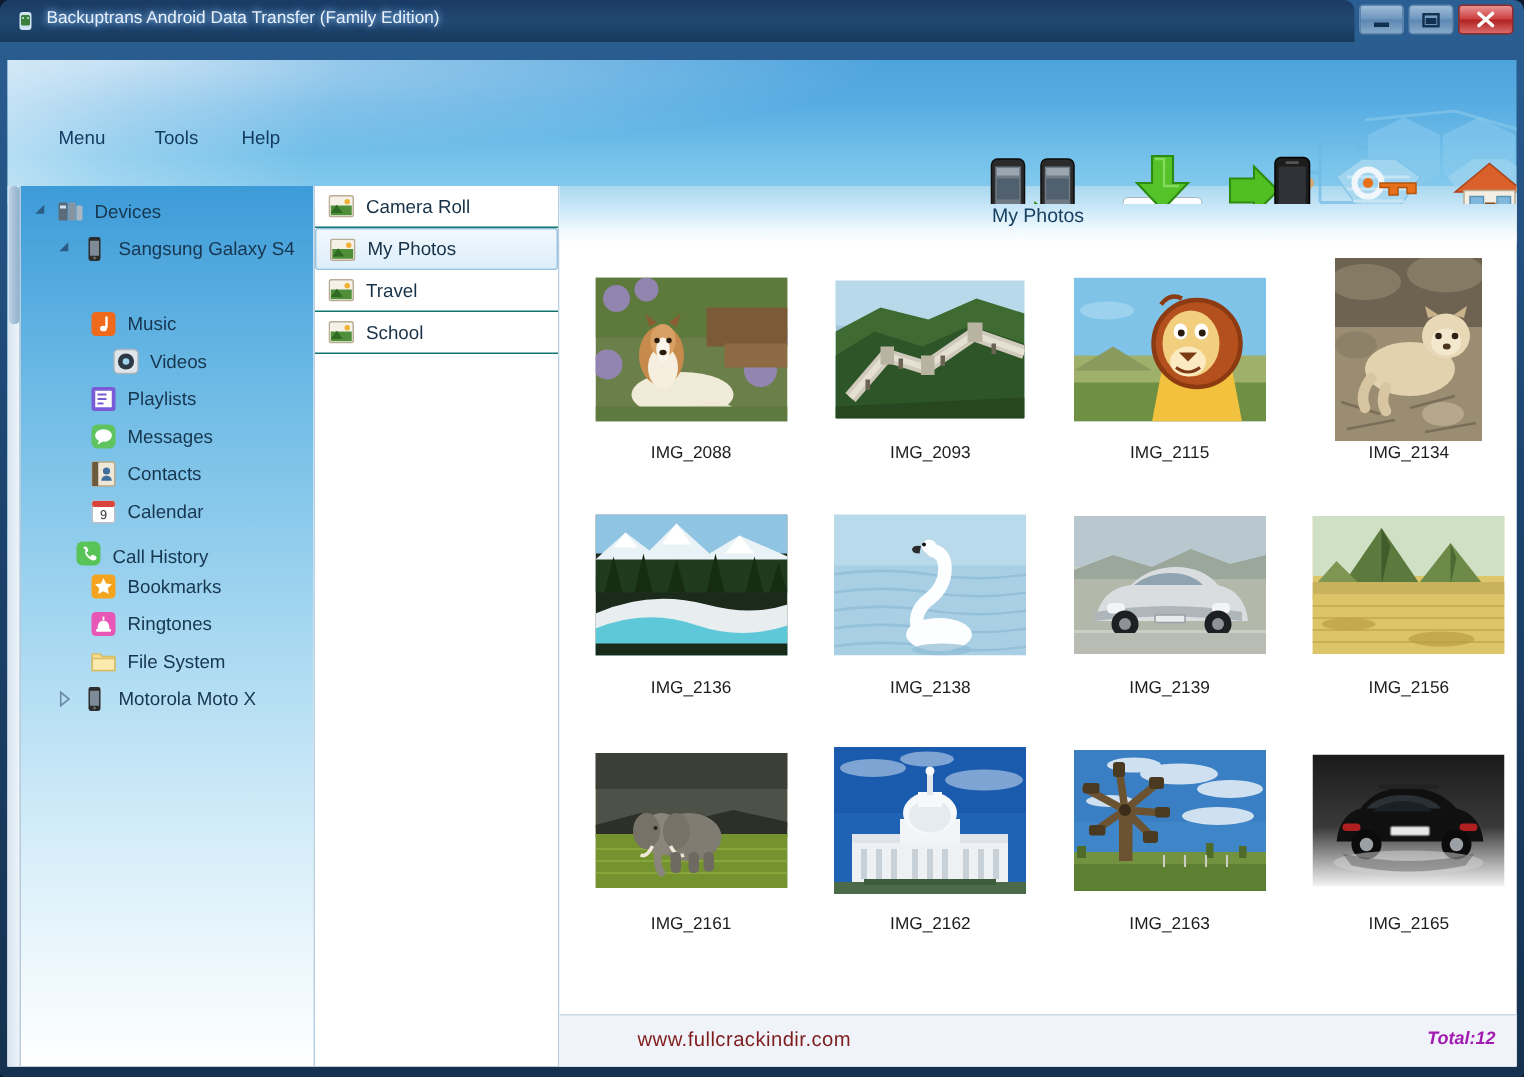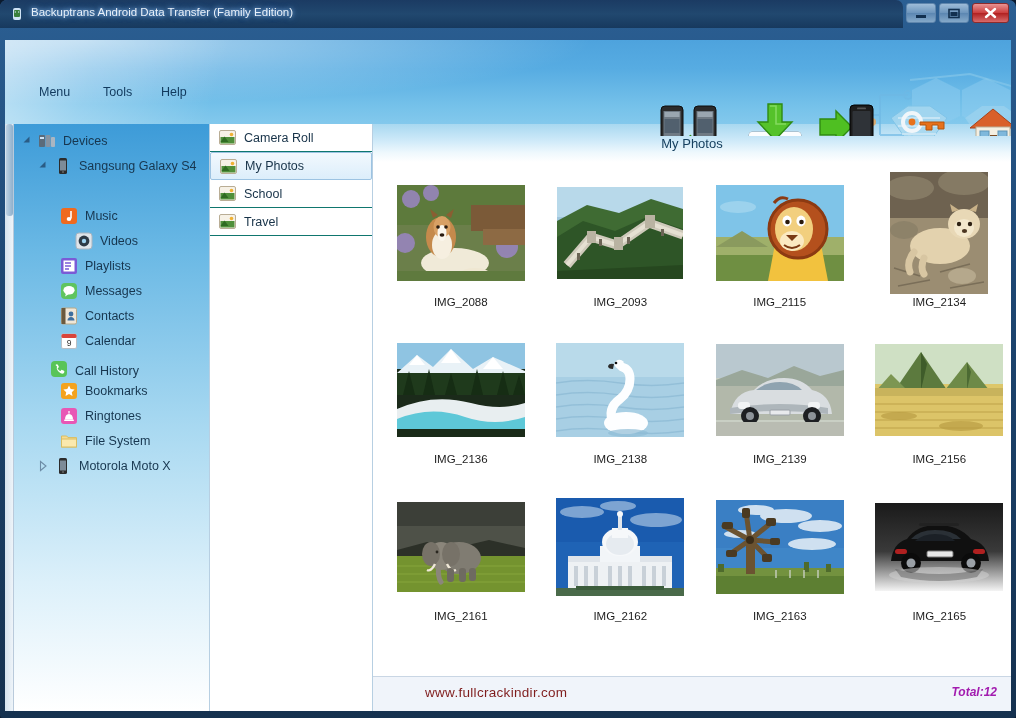--- a/index.html
+++ b/index.html
@@ -461,32 +461,32 @@
       </div>
       <div class="album-row">
         <span class="ico">
           <svg width="17" height="15" viewBox="0 0 17 15">
             <rect x="0.5" y="0.5" width="16" height="14" rx="1.5" fill="#f6f1e6" stroke="#b9ad95"></rect>
             <rect x="1.5" y="7" width="14" height="6.5" fill="#4f8f3a"></rect>
             <circle cx="12.5" cy="4.5" r="1.8" fill="#f0b133"></circle>
             <path d="M1.5 12 L5.5 6.5 L9.5 12 Z" fill="#2f6b22"></path>
           </svg>
         </span>
-        <span>School</span>
+        <span>Travel</span>
       </div>
       <div class="album-row">
         <span class="ico">
           <svg width="17" height="15" viewBox="0 0 17 15">
             <rect x="0.5" y="0.5" width="16" height="14" rx="1.5" fill="#f6f1e6" stroke="#b9ad95"></rect>
             <rect x="1.5" y="7" width="14" height="6.5" fill="#4f8f3a"></rect>
             <circle cx="12.5" cy="4.5" r="1.8" fill="#f0b133"></circle>
             <path d="M1.5 12 L5.5 6.5 L9.5 12 Z" fill="#2f6b22"></path>
           </svg>
         </span>
-        <span>Travel</span>
+        <span>School</span>
       </div>
     </div>
 
     <div id="content">
       <div id="content-header">
         <span id="content-title">My Photos</span>
       </div>
 
       <div id="grid">
 

